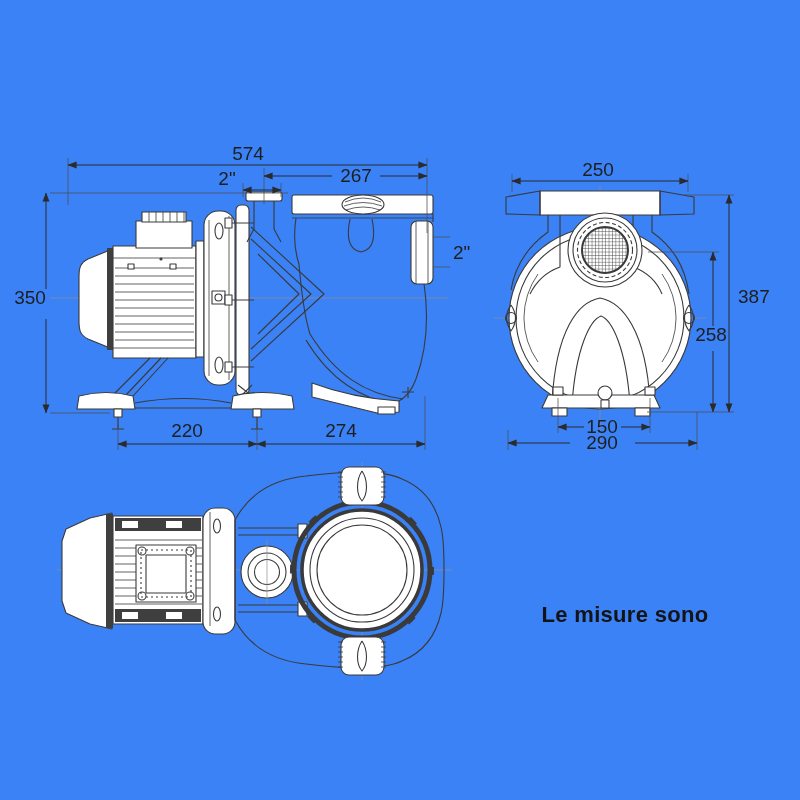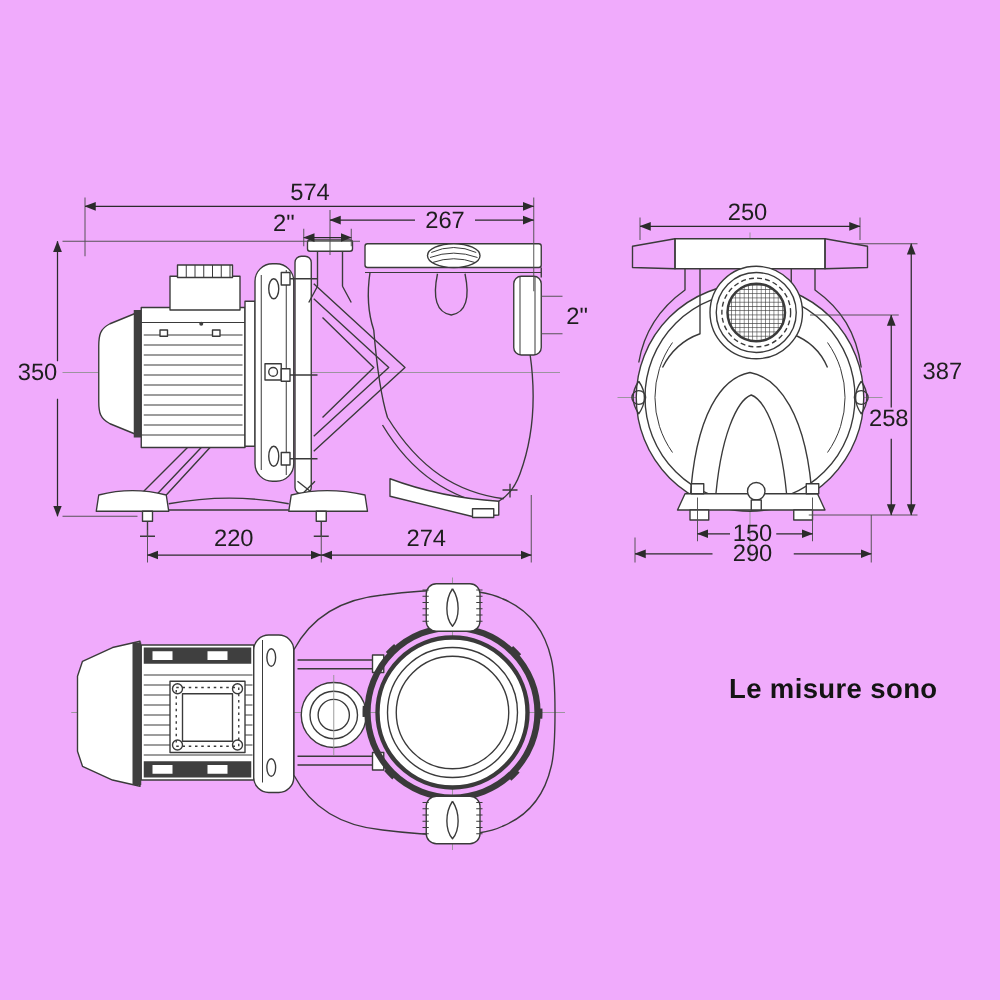--- a/index.html
+++ b/index.html
@@ -1,26 +1,26 @@
 <!DOCTYPE html>
 <html><head>
 <meta charset="utf-8">
 <style>
   html,body{margin:0;padding:0;background:#fff;width:800px;height:800px;overflow:hidden}
-  #stage{position:relative;width:800px;height:800px;background:#f0abfc}
+  #stage{position:relative;width:800px;height:800px;background:#3b82f6}
   svg{position:absolute;left:0;top:0}
   .ln{stroke:#3a3a3a;fill:none;stroke-width:1.1;stroke-linejoin:round}
   .lnw{stroke:#3a3a3a;fill:#fff;stroke-width:1.1;stroke-linejoin:round}
   .thin{stroke-width:.8}
   .cl{stroke:#909090;stroke-width:.7;fill:none}
   .dk{fill:#3f3f3f;stroke:none}
   .dim{stroke:#2b2b2b;stroke-width:1;fill:none}
   .ext{stroke:#4d4d4d;stroke-width:.75;fill:none}
   .dimtxt{font:19px "Liberation Sans", sans-serif;fill:#1e1e1e}
-  .note{position:absolute;left:500px;top:536px;width:250px;text-align:right;
+  .note{position:absolute;left:500px;top:600px;width:250px;text-align:center;
         font:bold 22px/1.35 "Liberation Sans", sans-serif;color:#141414;letter-spacing:.3px}
 </style>
 </head>
 <body>
 
 <div id="stage">
 <svg width="800" height="800" viewBox="0 0 800 800">
   <defs>
     <marker id="arr" viewBox="0 0 9 9" refX="8.6" refY="4.5" markerWidth="9" markerHeight="9" orient="auto-start-reverse">
       <path d="M0,1 L9,4.5 L0,8 Z" fill="#2b2b2b"></path>

